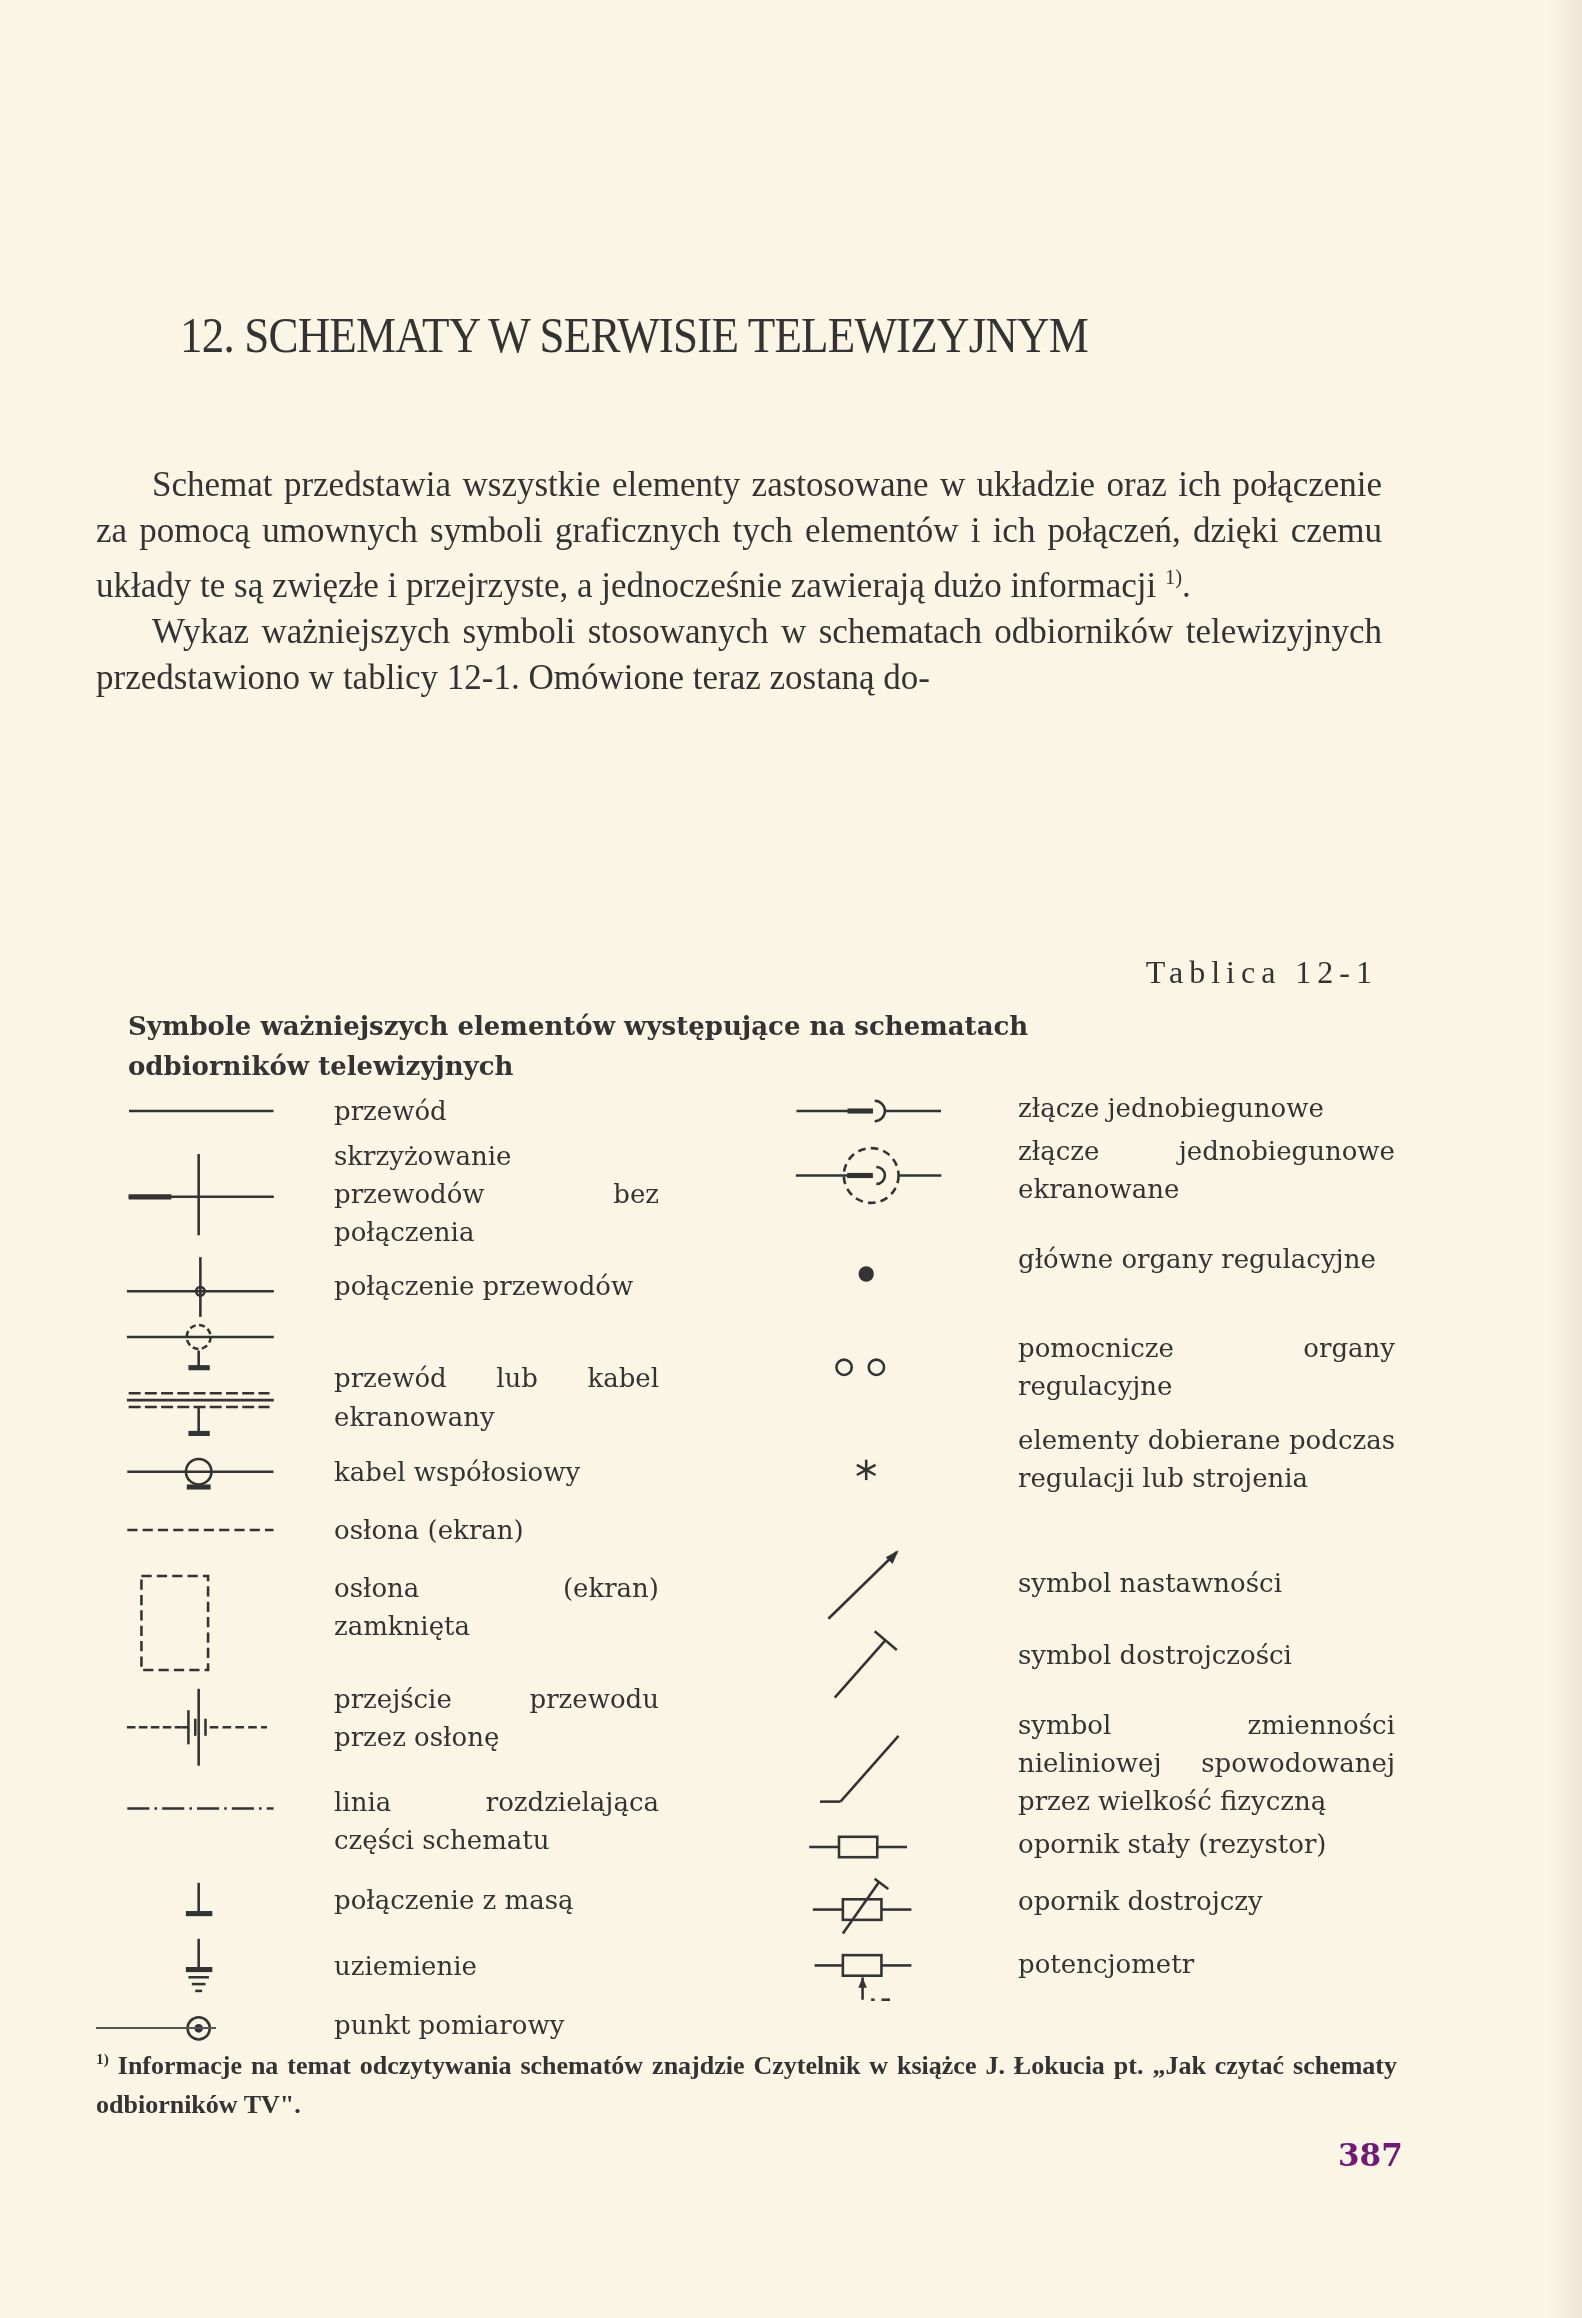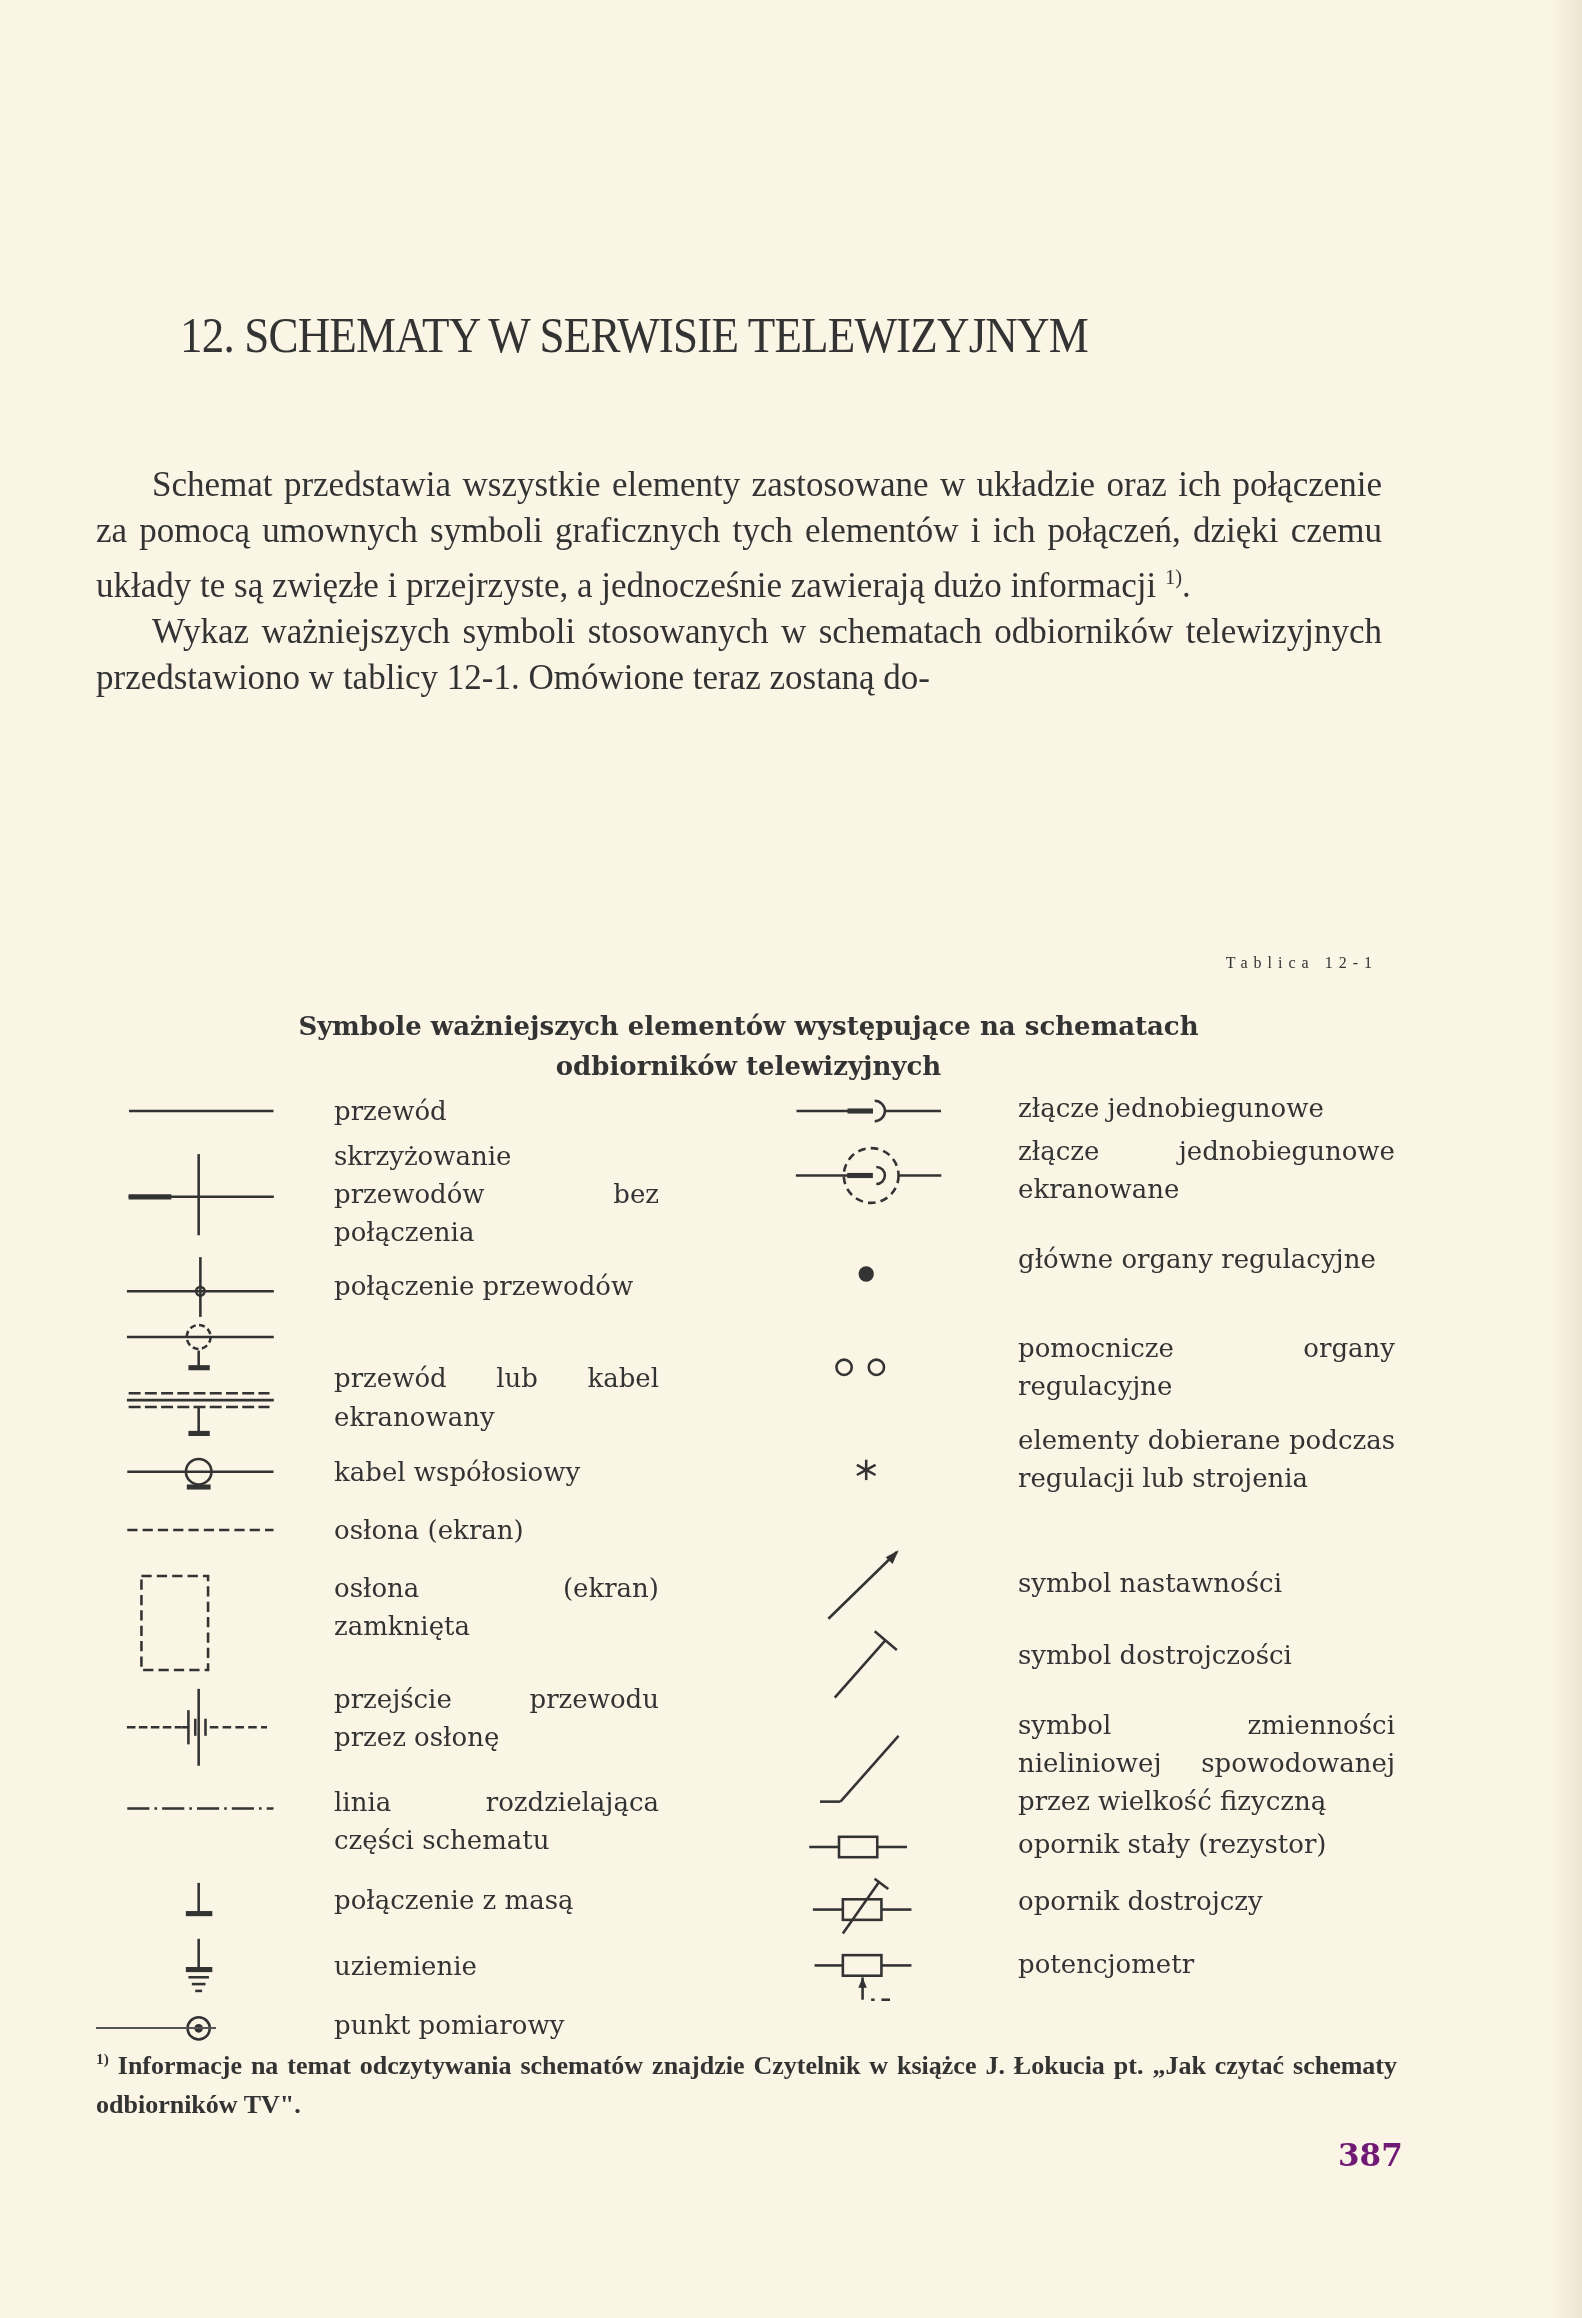--- a/index.html
+++ b/index.html
@@ -25,25 +25,24 @@
     position: absolute; left: 96px; top: 462px; width: 1286px;
     font-family: "Liberation Serif", serif;
     font-size: 35px; line-height: 46px; text-align: justify;
     color: #333;
   }
   .body-text p { margin: 0; text-indent: 56px; }
   .body-text sup { font-size: 20.5px; }
   .table-label {
     position: absolute; right: 205px; top: 954px;
     font-family: "Liberation Serif", serif;
-    font-size: 16px; letter-spacing: 6px; color: #333;
+    font-size: 32px; letter-spacing: 6px; color: #333;
   }
   .table-title {
     position: absolute; left: 128px; top: 1006px; width: 1241px;
-    text-align: center;
     font-family: "DejaVu Serif", serif; font-weight: bold;
     font-size: 26px; line-height: 40px; color: #333;
   }
   .col { position: absolute; top: 1094px; }
   .col-left { left: 103px; width: 650px; }
   .col-right { left: 770px; width: 642px; }
   .row { position: absolute; left: 0; display: block; }
   .sym { position: absolute; left: 0; }
   .lbl {
     position: absolute;

